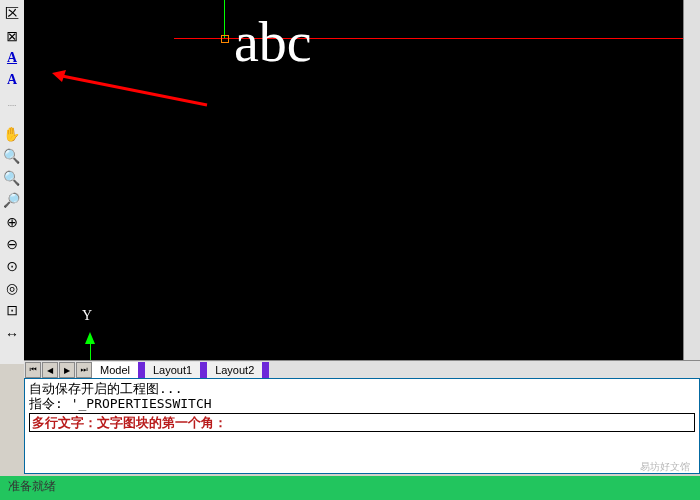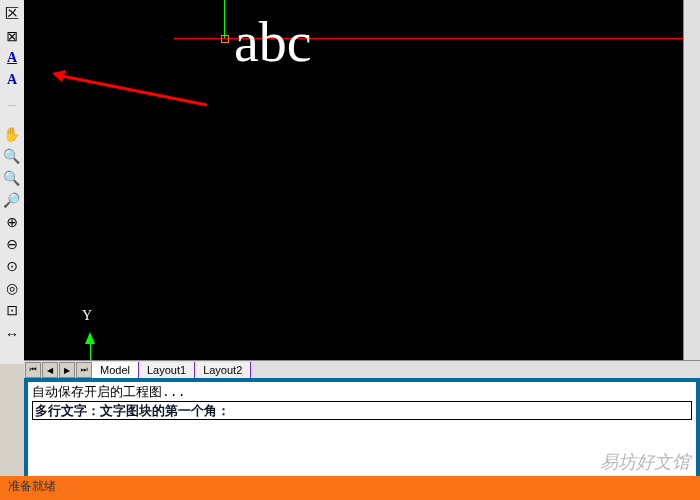--- a/index.html
+++ b/index.html
@@ -13,27 +13,27 @@
 .text-obj{position:absolute;left:210px;top:10px;color:#fff;font-size:56px;font-family:"Times New Roman",serif}
 .axis-y{position:absolute;left:66px;bottom:20px;width:1px;height:100px;background:#00ff00}
 .axis-y-arrow{position:absolute;left:61px;bottom:120px;width:0;height:0;border-left:5px solid transparent;border-right:5px solid transparent;border-bottom:12px solid #00ff00}
 .axis-y-label{position:absolute;left:58px;bottom:140px;color:#fff;font-size:14px;font-family:serif}
 .axis-x{position:absolute;left:66px;bottom:20px;width:100px;height:1px;background:#ff0000}
 .axis-x-arrow{position:absolute;left:125px;bottom:15px;width:0;height:0;border-top:5px solid transparent;border-bottom:5px solid transparent;border-left:12px solid #ff0000}
 .axis-x-label{position:absolute;left:170px;bottom:12px;color:#fff;font-size:14px;font-family:serif}
 .origin-box{position:absolute;left:54px;bottom:15px;width:10px;height:10px;border:1px solid #fff}
 .scroll-v{position:absolute;right:0;top:0;width:16px;height:360px;background:#e0e0e0;border-left:1px solid #888}
 .scroll-h-area{position:absolute;left:24px;top:360px;right:0;height:18px;background:#e0e0e0;border-top:1px solid #888;display:flex;align-items:center;font-size:11px}
-.tab{padding:2px 8px;border-right:1px solid #6d28d9;background:#f0f0f0;cursor:pointer}
+.tab{padding:2px 8px;border-right:7px solid #6d28d9;background:#f0f0f0;cursor:pointer}
 .tab.active{background:#fff}
 .nav-btn{width:14px;height:14px;border:1px solid #888;background:#d4d0c8;display:flex;align-items:center;justify-content:center;font-size:8px;margin-left:1px}
-.cmd-area{position:absolute;left:24px;top:378px;right:0;height:90px;background:#fff;border:4px solid #0369a1;font-family:"SimSun",monospace;font-size:13px;line-height:15px;padding:2px 4px;overflow:hidden}
-.cmd-input{border:1px solid #000;margin-top:2px;padding:1px 2px;color:#0f172a;font-weight:bold}
-.status{position:absolute;left:0;bottom:0;right:0;height:20px;background:#f97316;font-size:12px;padding:2px 8px;color:#333}
-.watermark{position:absolute;right:10px;bottom:26px;color:#888;font-size:18px;font-style:italic;opacity:0.6}
+.cmd-area{position:absolute;left:24px;top:378px;right:0;height:90px;background:#fff;border:1px solid #0369a1;font-family:"SimSun",monospace;font-size:13px;line-height:15px;padding:2px 4px;overflow:hidden}
+.cmd-input{border:1px solid #000;margin-top:2px;padding:1px 2px;color:#b91c1c;font-weight:bold}
+.status{position:absolute;left:0;bottom:0;right:0;height:20px;background:#22c55e;font-size:12px;padding:2px 8px;color:#333}
+.watermark{position:absolute;right:10px;bottom:26px;color:#888;font-size:10px;opacity:0.6}
 .arrow-annotation{position:absolute;left:28px;top:70px;pointer-events:none}
 </style>
 </head>
 <body>
 
 <div class="toolbar">
   <div class="tool-btn">区</div>
   <div class="tool-btn">⊠</div>
   <div class="tool-btn blue" style="text-decoration:underline">A</div>
   <div class="tool-btn blue">A</div>
@@ -75,17 +75,18 @@
   <div class="nav-btn">◀</div>
   <div class="nav-btn">▶</div>
   <div class="nav-btn">⏭</div>
   <div class="tab active">Model</div>
   <div class="tab">Layout1</div>
   <div class="tab">Layout2</div>
 </div>
 
 <div class="cmd-area">
   <div>自动保存开启的工程图...</div>
+  <div>指令: '_PROPERTIESSWITCH</div>
   <div class="cmd-input">多行文字：文字图块的第一个角：</div>
 </div>
 
 <div class="watermark">易坊好文馆</div>
 <div class="status">准备就绪</div>
 
 </body></html>

